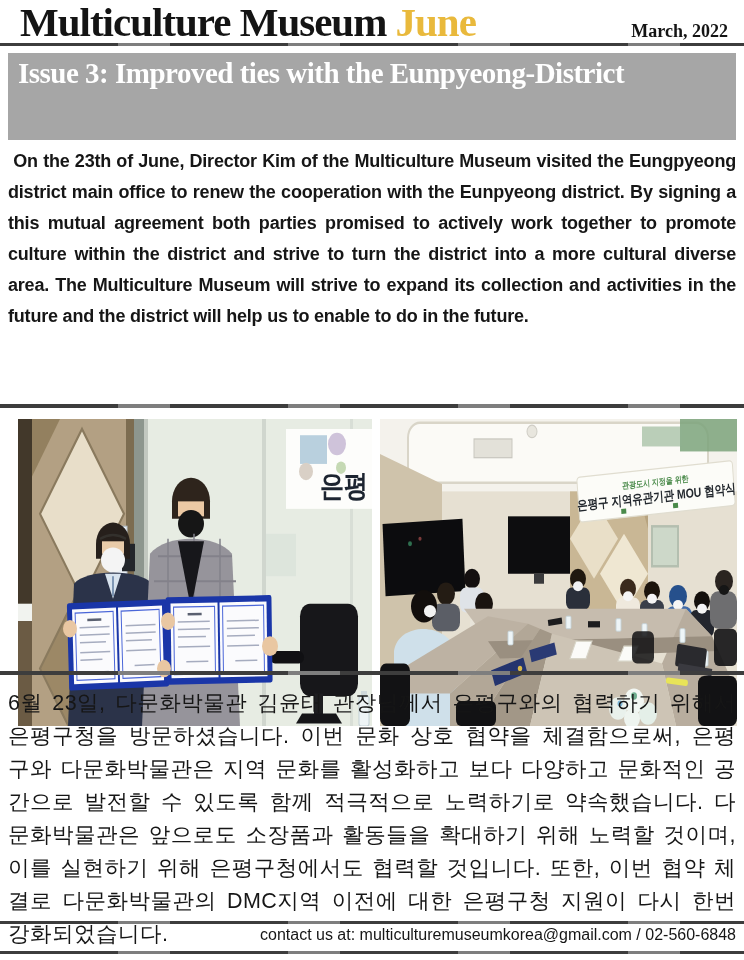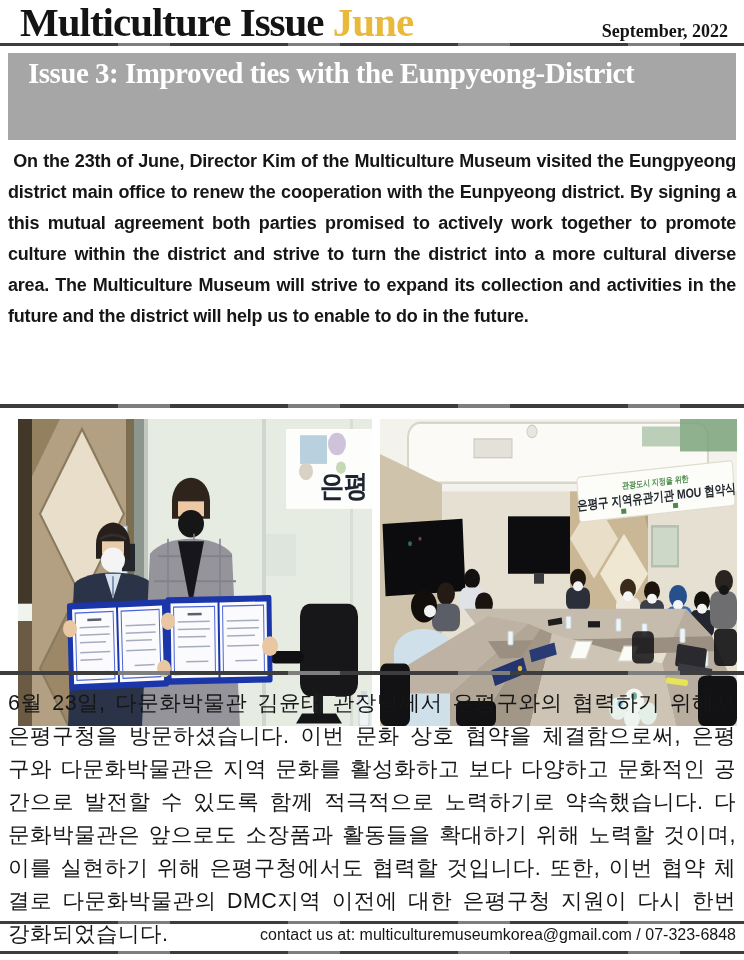--- a/index.html
+++ b/index.html
@@ -18,21 +18,21 @@
   .rule{position:absolute;left:0;width:744px;height:4px;
       background:repeating-linear-gradient(90deg,#3d3d3d 0 118px,#7e7e7e 118px 170px);}
   .rule.r1{top:43px;height:3px;}
   .rule.r2{top:404px;}
   .rule.r3{top:671px;}
   .rule.r4{top:921px;height:3px;}
   .rule.r5{top:951px;height:3px;}
 
   
   .banner{position:absolute;left:8px;top:53px;width:728px;height:87px;background:#A6A6A6;}
-  .banner .l1{margin:0;padding:4px 0 0 20px;
+  .banner .l1{margin:0;padding:4px 0 0 10px;
       font-family:"Liberation Serif","DejaVu Serif",serif;font-weight:bold;
       font-size:29px;letter-spacing:-0.5px;color:#ffffff;white-space:nowrap;}
   .banner .l2{margin:0;padding:3px 0 0 118px;
       font-family:"Liberation Serif","DejaVu Serif",serif;font-weight:bold;
       font-size:29px;letter-spacing:6px;color:#ffffff;white-space:nowrap;}
 
   
   .article-en{position:absolute;left:8px;top:146px;width:728px;
       font-size:18px;line-height:31px;text-align:justify;color:#161616;}
   .article-en p{margin:0;white-space:pre-wrap;letter-spacing:-0.2px;font-weight:bold;}
@@ -49,22 +49,22 @@
   .article-ko p{margin:0;white-space:pre-wrap;letter-spacing:0.5px;word-spacing:2px;}
 
   
   .footer-contact{position:absolute;right:8px;top:926px;font-size:16px;color:#161616;}
 </style>
 </head>
 <body>
 
 <div class="page">
 
-  <h1 class="masthead-title"><span>Multiculture Issue </span><span class="accent">June</span></h1>
-  <div class="masthead-date">September, 2022</div>
+  <h1 class="masthead-title"><span>Multiculture Museum </span><span class="accent">June</span></h1>
+  <div class="masthead-date">March, 2022</div>
   <div class="rule r1"></div>
 
   <div class="banner">
     <p class="l1">Issue 3: Improved ties with the Eunpyeong-District</p>
   </div>
 
   <div class="article-en">
     <p> On the 23th of June, Director Kim of the Multiculture Museum visited the Eungpyeong district main office to renew the cooperation with the Eunpyeong district. By signing a this mutual agreement both parties promised to actively work together to promote culture within the district and strive to turn the district into a more cultural diverse area. The Multiculture Museum will strive to expand its collection and activities in the future and the district will help us to enable to do in the future.</p>
   </div>
 
@@ -339,16 +339,16 @@
     </svg>
   </div>
 
   <div class="rule r3"></div>
 
   <div class="article-ko">
     <p>6월 23일, 다문화박물관 김윤태 관장님께서 은평구와의 협력하기 위해서 은평구청을 방문하셨습니다. 이번 문화 상호 협약을 체결함으로써, 은평구와 다문화박물관은 지역 문화를 활성화하고 보다 다양하고 문화적인 공간으로 발전할 수 있도록 함께 적극적으로 노력하기로 약속했습니다. 다문화박물관은 앞으로도 소장품과 활동들을 확대하기 위해 노력할 것이며, 이를 실현하기 위해 은평구청에서도 협력할 것입니다. 또한, 이번 협약 체결로 다문화박물관의 DMC지역 이전에 대한 은평구청 지원이 다시 한번 강화되었습니다.</p>
   </div>
 
   <div class="rule r4"></div>
-  <div class="footer-contact">contact us at: multiculturemuseumkorea@gmail.com / 07-323-6848</div>
+  <div class="footer-contact">contact us at: multiculturemuseumkorea@gmail.com / 02-560-6848</div>
   <div class="rule r5"></div>
 
 </div>
 
 </body></html>

